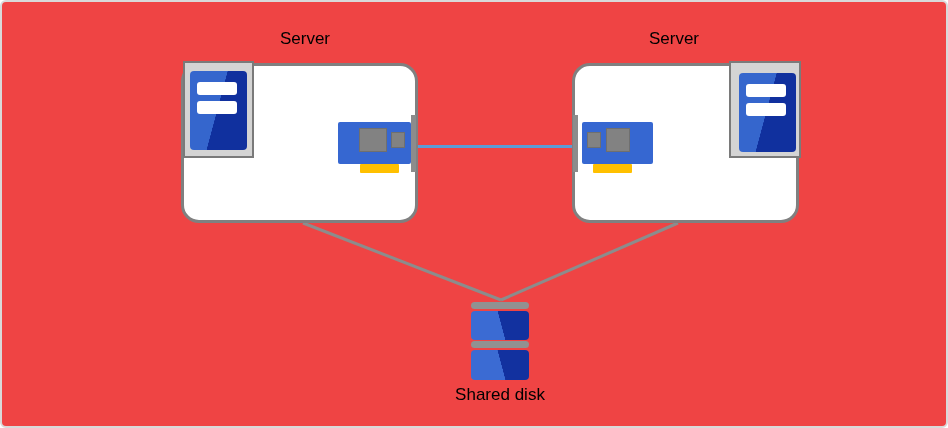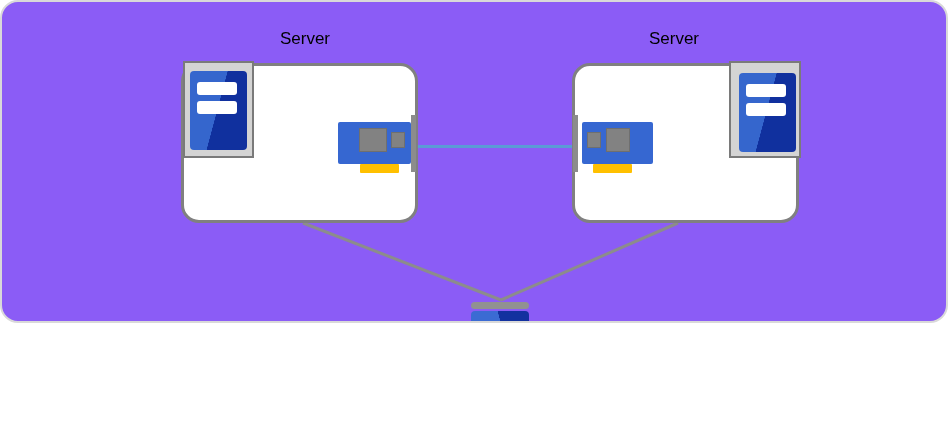--- a/index.html
+++ b/index.html
@@ -1,24 +1,24 @@
 <!DOCTYPE html>
 <html><head>
 <meta charset="utf-8">
 <style>
   html, body { margin: 0; padding: 0; background: #ffffff; }
   body { font-family: "Liberation Sans", sans-serif; }
 
   .canvas {
     position: relative;
     width: 948px;
-    height: 323px;
-    background: #8b5cf6;
+    height: 428px;
+    background: #ef4444;
     border: 2px solid #d9d9d9;
-    border-radius: 18px;
+    border-radius: 6px;
     box-sizing: border-box;
     overflow: hidden;
   }
 
   .node-label {
     position: absolute;
     font-size: 17px;
     color: #000000;
     text-align: center;
     white-space: nowrap;
@@ -174,14 +174,15 @@
     <div class="nic-bracket" style="left:0;"></div>
   </div>
 
   <div class="disk-group">
     <div class="disk-bar" style="top:0;"></div>
     <div class="disk-body" style="top:9px;"></div>
     <div class="disk-bar" style="top:39px;"></div>
     <div class="disk-body" style="top:48px; height:30px;"></div>
   </div>
 
+  <div class="node-label" style="left:428px; top:383px; width:140px;">Shared disk</div>
 
 </div>
 
 </body></html>

